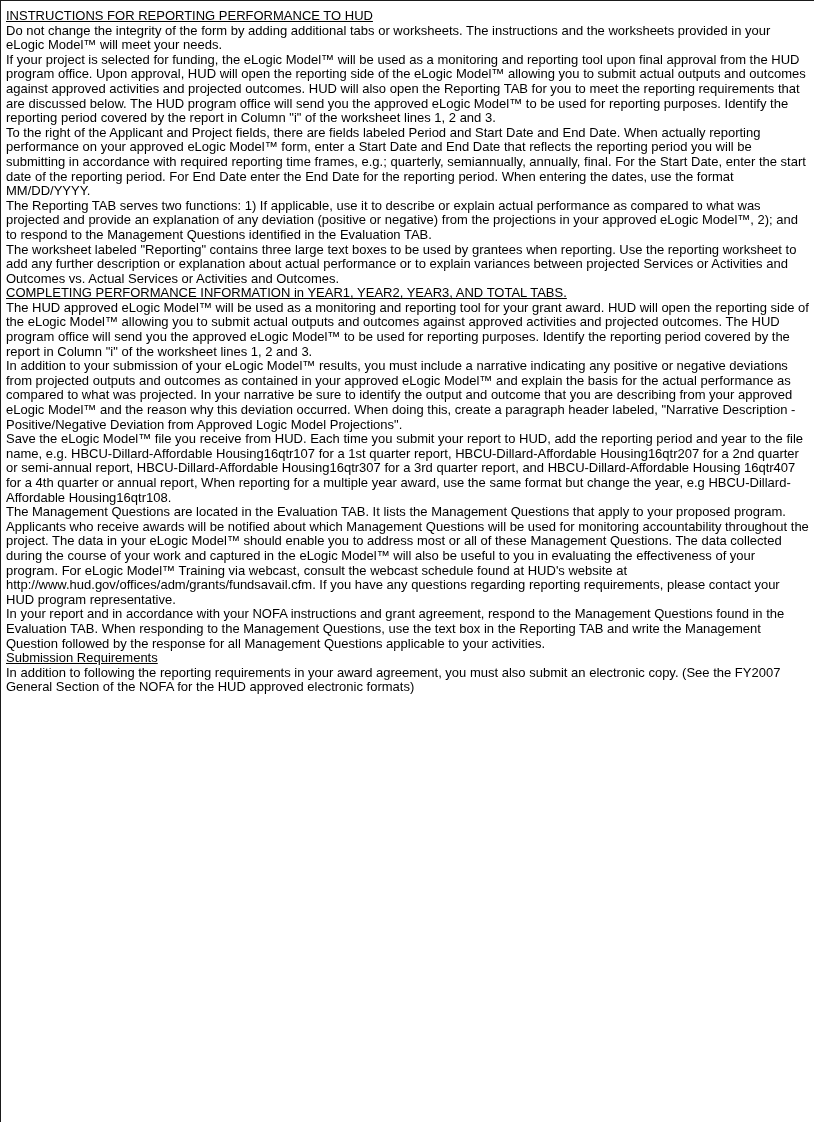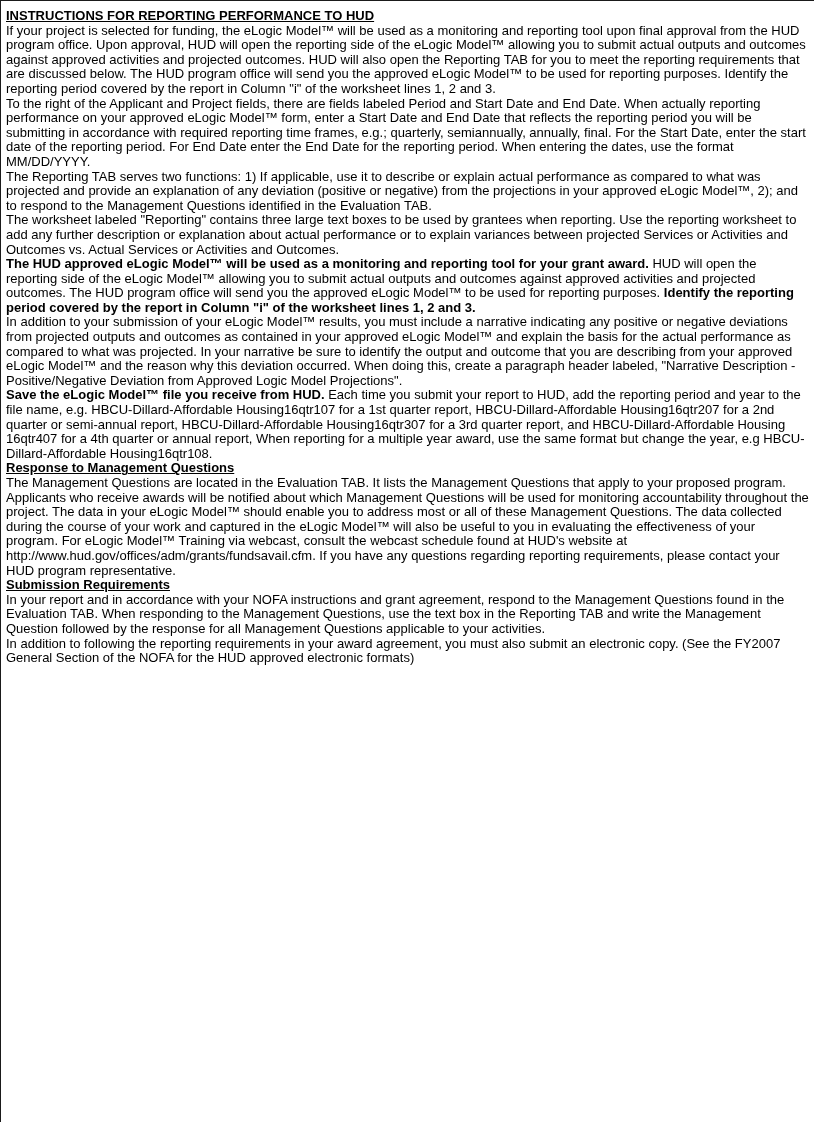--- a/index.html
+++ b/index.html
@@ -15,33 +15,34 @@
     border-top: 1px solid #1a1a1a;
     padding: 8px 5px 0 5px;
     overflow: hidden;
   }
   .doc-body { width: 100%; }
   p.block { margin: 0; }
   .gap-none   { margin-bottom: 0; }
   .gap-small  { margin-bottom: 7px; }
   .gap-normal { margin-bottom: 15px; }
   .gap-xlarge { margin-bottom: 30px; }
-  .b { font-weight: bold; }
+  .b { font-weight: normal; }
   .u { text-decoration: underline; }
 </style>
 </head>
 <body>
 
 <div class="doc-body">
     <p class="block gap-none"><span class="b u">INSTRUCTIONS FOR REPORTING PERFORMANCE TO HUD</span></p>
+    <p class="block gap-xlarge"><span class="b">Do not change the integrity of the form by adding additional tabs or worksheets. The instructions and the worksheets provided in your eLogic Model™ will meet your needs.</span></p>
     <p class="block gap-normal"><span>If your project is selected for funding, the eLogic Model™ will be used as a monitoring and reporting tool upon final approval from the HUD program office. Upon approval, HUD will open the reporting side of the eLogic Model™ allowing you to submit actual outputs and outcomes against approved activities and projected outcomes. HUD will also open the Reporting TAB for you to meet the reporting requirements that are discussed below.  The HUD program office will send you the approved eLogic Model™ to be used for reporting purposes. Identify the reporting period covered by the report in Column "i" of the worksheet lines 1, 2 and 3.</span></p>
     <p class="block gap-normal"><span>To the right of the Applicant and Project fields, there are fields labeled Period and Start Date and End Date.  When actually reporting performance on your approved eLogic Model™ form, enter a Start Date and End Date that reflects the reporting period you will be submitting in accordance with required reporting time frames, e.g.; quarterly, semiannually, annually, final. For the Start Date, enter the start date of the reporting period.  For End Date enter the End Date for the reporting period.  When entering the dates, use the format MM/DD/YYYY.</span></p>
     <p class="block gap-normal"><span>The Reporting TAB serves two functions: 1) If applicable, use it to describe or explain actual performance as compared to what was projected and provide an explanation of any deviation (positive or negative) from the projections in your approved eLogic Model™, 2); and to respond to the Management Questions identified in the Evaluation TAB.</span></p>
     <p class="block gap-normal"><span>The worksheet labeled "Reporting" contains three large text boxes to be used by grantees when reporting.  Use the reporting worksheet to add any further description or explanation about actual performance or to explain variances between projected Services or Activities and Outcomes vs. Actual Services or Activities and Outcomes.</span></p>
+    <p class="block gap-normal"><span class="b u">COMPLETING PERFORMANCE INFORMATION in YEAR1, YEAR2, YEAR3, AND TOTAL TABS.</span></p>
     <p class="block gap-small"><span class="b"> The HUD approved eLogic Model™ will be used as a monitoring and reporting tool for your grant award. </span><span>HUD will open the reporting side of the eLogic Model™ allowing you to submit actual outputs and outcomes against approved activities and projected outcomes. The HUD program office will send you the approved eLogic Model™ to be used for reporting purposes. </span><span class="b">Identify the reporting period covered by the report in Column "i" of the worksheet lines 1, 2 and 3.</span></p>
     <p class="block gap-small"><span>In addition to your submission of your eLogic Model™ results, you must include a narrative indicating any positive or negative deviations from projected outputs and outcomes as contained in your approved eLogic Model™ and explain the basis for the actual performance as compared to what was projected. In your narrative be sure to identify the output and outcome that you are describing from your approved eLogic Model™ and the reason why this deviation occurred. When doing this, create a paragraph header labeled, "Narrative Description - Positive/Negative Deviation from Approved Logic Model Projections".</span></p>
     <p class="block gap-normal"><span class="b">Save the eLogic Model™ file you receive from HUD. </span><span>Each time you submit your report to HUD, add the reporting period and year to the file name, e.g. HBCU-Dillard-Affordable Housing16qtr107 for a 1st quarter report, HBCU-Dillard-Affordable Housing16qtr207 for a 2nd quarter or semi-annual report, HBCU-Dillard-Affordable Housing16qtr307 for a 3rd quarter report, and HBCU-Dillard-Affordable Housing 16qtr407 for a 4th quarter or annual report, When reporting for a multiple year award, use the same format but change the year, e.g HBCU-Dillard-Affordable Housing16qtr108.</span></p>
-    <p class="block gap-normal"><span class="b u">Response to Management Questions</span></p>
     <p class="block gap-normal"><span>The Management Questions are located in the Evaluation TAB. It lists the Management Questions that apply to your proposed program. Applicants who receive awards will be notified about which Management Questions will be used for monitoring accountability throughout the project. The data in your eLogic Model™ should enable you to address most or all of these Management Questions.  The data collected during the course of your work and captured in the eLogic Model™ will also be useful to you in evaluating the effectiveness of your program. For eLogic Model™ Training via webcast, consult the webcast schedule found at HUD's website at http://www.hud.gov/offices/adm/grants/fundsavail.cfm. If you have any questions regarding reporting requirements, please contact your HUD program representative.</span></p>
+    <p class="block gap-normal"><span>In your report and in accordance with your NOFA instructions and grant agreement, respond to the Management Questions found in the Evaluation TAB. When responding to the Management Questions, use the text box in the Reporting TAB and write the Management Question followed by the response for all Management Questions applicable to your activities.</span></p>
     <p class="block gap-normal"><span class="b u">Submission Requirements</span></p>
-    <p class="block gap-normal"><span>In your report and in accordance with your NOFA instructions and grant agreement, respond to the Management Questions found in the Evaluation TAB. When responding to the Management Questions, use the text box in the Reporting TAB and write the Management Question followed by the response for all Management Questions applicable to your activities.</span></p>
     <p class="block gap-normal"><span>In addition to following the reporting requirements in your award agreement, you must also submit an electronic copy. (See the FY2007 General Section of the NOFA for the HUD approved electronic formats)</span></p>
   </div>
 
 </body></html>

